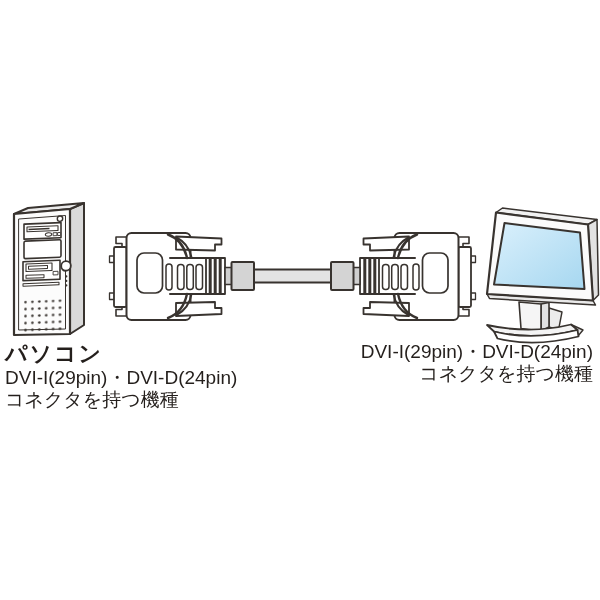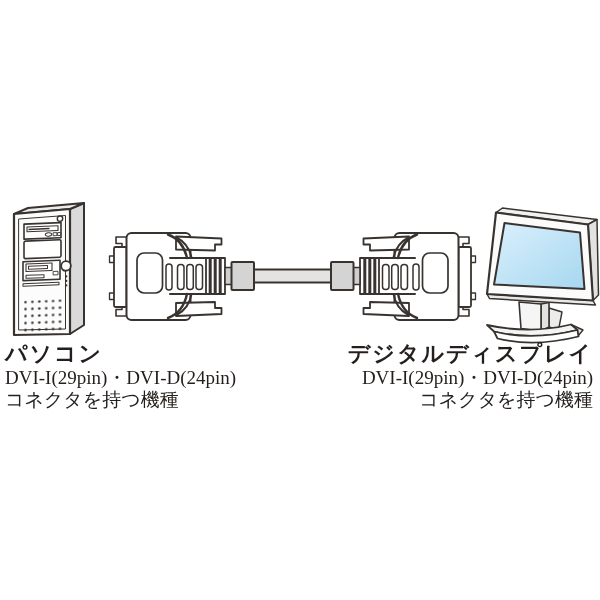--- a/index.html
+++ b/index.html
@@ -1,18 +1,18 @@
 <!DOCTYPE html>
 <html style="--background: #ffffff; --outline: #38332f; --text: #241f1c; --screen-light: #daf0fc; --screen-dark: #a6d7f0; --cable-gray: #e3e3e3; --ferrite-gray: #d4d4d4; --link-gray: #cfcfcf; --tower-front: #fcfcfc; --tower-side: #dadada; --tower-top: #ececec; --monitor-side: #e2e2e2;"><head>
 <meta charset="utf-8">
 <style>
   html,body{margin:0;padding:0;}
   .stage{
     position:relative;width:600px;height:536px;background:var(--background,#fff);
-    overflow:hidden;font-family:Liberation Serif, serif;
+    overflow:hidden;font-family:Liberation Sans, sans-serif;
   }
   .art-layer{position:absolute;left:0;top:0;}
   svg .o  {stroke:var(--outline);fill:#fff;stroke-linejoin:round;stroke-linecap:round;}
   svg .of {stroke:var(--outline);fill:none;stroke-linejoin:round;stroke-linecap:round;}
   svg .dk {fill:var(--outline);stroke:none;}
   .caption{position:absolute;top:341px;color:var(--text,#231f1c);}
   .caption.left{left:5px;text-align:left;}
   .caption.right{right:7px;text-align:right;}
   .cap-title{font-size:22px;font-weight:bold;letter-spacing:2px;line-height:26px;}
   .cap-line{font-size:19px;line-height:22px;letter-spacing:0;}
@@ -132,18 +132,17 @@
     </g>
   </svg>
 
   <div class="caption left">
     <div class="cap-title">パソコン</div>
     <div class="cap-line">DVI-I(29pin)・DVI-D(24pin)</div>
     <div class="cap-line">コネクタを持つ機種</div>
   </div>
 
   <div class="caption right">
-    <div class="cap-title">デジタルディスプレイ</div>
     <div class="cap-line">DVI-I(29pin)・DVI-D(24pin)</div>
     <div class="cap-line">コネクタを持つ機種</div>
   </div>
 
 </div>
 
 </body></html>

